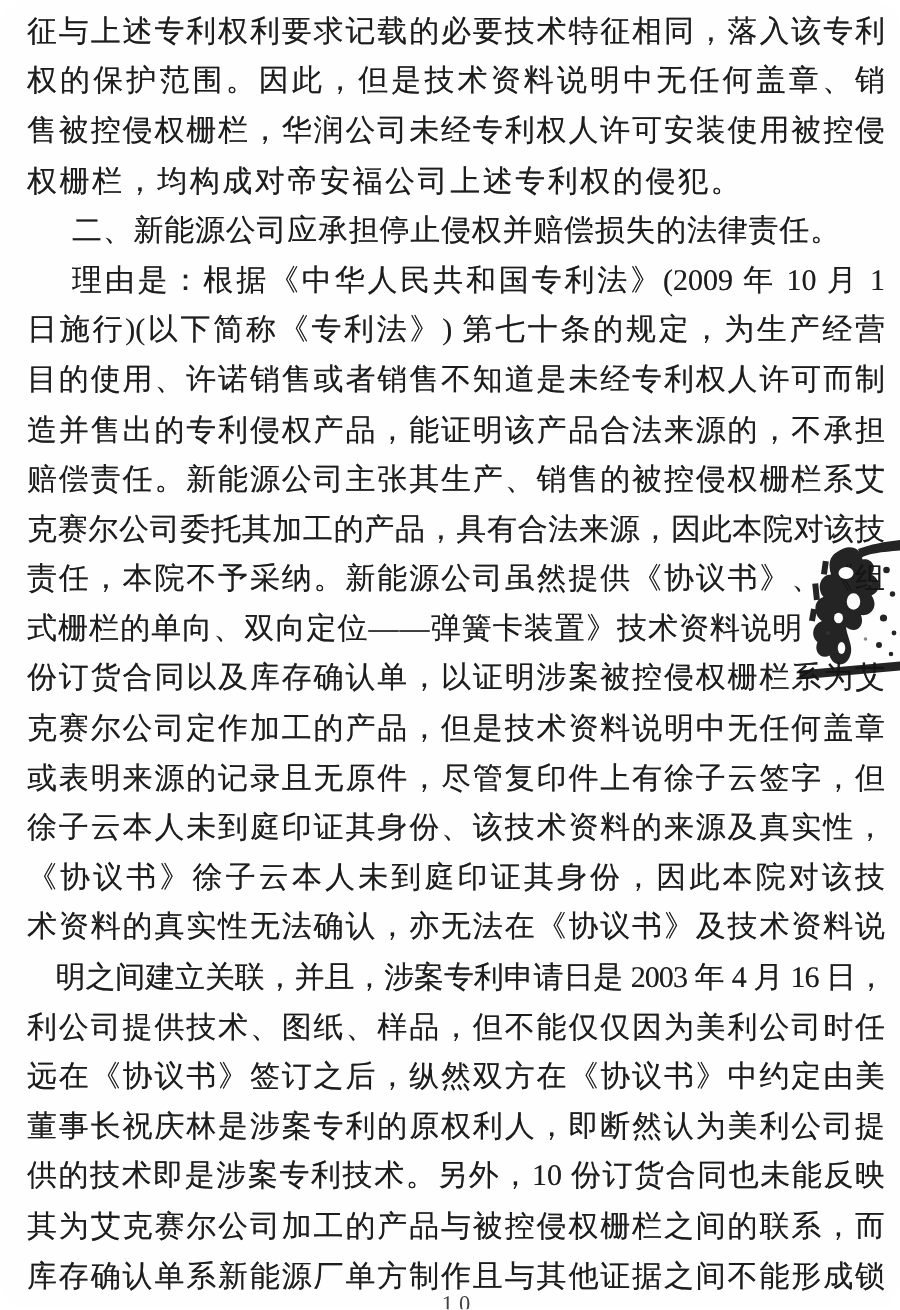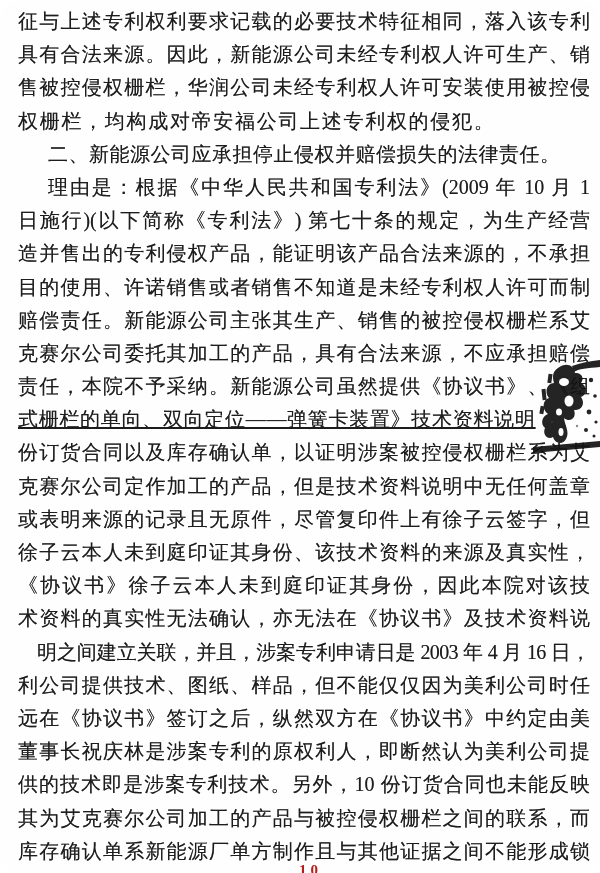--- a/index.html
+++ b/index.html
@@ -47,47 +47,46 @@
     height: 110px;
     pointer-events: none;
   }
   .page-number {
     position: absolute;
     left: 290px;
     top: 863px;
     width: 32px;
     height: 10px;
     overflow: hidden;
-    color: #b91c1c;
+    color: #404040;
     font-size: 15px;
     letter-spacing: 4px;
-    text-align: right;
+    text-align: center;
     line-height: 15px;
-    font-weight: bold;
   }
 </style>
 </head>
 <body>
 
 <div class="page">
 
   <div class="doc-text">
       <div class="line justify">征与上述专利权利要求记载的必要技术特征相同，落入该专利</div>
-      <div class="line justify">具有合法来源。因此，新能源公司未经专利权人许可生产、销</div>
+      <div class="line justify">权的保护范围。因此，但是技术资料说明中无任何盖章、销</div>
       <div class="line justify">售被控侵权栅栏，华润公司未经专利权人许可安装使用被控侵</div>
       <div class="line" style="letter-spacing: 1.7px;">权栅栏，均构成对帝安福公司上述专利权的侵犯。</div>
       <div class="line indent" style="letter-spacing: 0.5px;">二、新能源公司应承担停止侵权并赔偿损失的法律责任。</div>
       <div class="line justify indent">理由是：根据《中华人民共和国专利法》(2009 年 10 月 1</div>
       <div class="line justify">日施行)(以下简称《专利法》) 第七十条的规定，为生产经营</div>
+      <div class="line justify">目的使用、许诺销售或者销售不知道是未经专利权人许可而制</div>
       <div class="line justify">造并售出的专利侵权产品，能证明该产品合法来源的，不承担</div>
-      <div class="line justify">目的使用、许诺销售或者销售不知道是未经专利权人许可而制</div>
       <div class="line justify">赔偿责任。新能源公司主张其生产、销售的被控侵权栅栏系艾</div>
-      <div class="line justify">克赛尔公司委托其加工的产品，具有合法来源，不应承担赔偿</div>
+      <div class="line justify">克赛尔公司委托其加工的产品，具有合法来源，因此本院对该技</div>
       <div class="line justify">责任，本院不予采纳。新能源公司虽然提供《协议书》、《组</div>
-      <div class="line" style="letter-spacing: 0.7px; text-decoration: underline;">式栅栏的单向、双向定位——弹簧卡装置》技术资料说明</div>
+      <div class="line" style="letter-spacing: 0.7px;">式栅栏的单向、双向定位——弹簧卡装置》技术资料说明</div>
       <div class="line justify">份订货合同以及库存确认单，以证明涉案被控侵权栅栏系为艾</div>
       <div class="line justify">克赛尔公司定作加工的产品，但是技术资料说明中无任何盖章</div>
       <div class="line justify">或表明来源的记录且无原件，尽管复印件上有徐子云签字，但</div>
       <div class="line justify">徐子云本人未到庭印证其身份、该技术资料的来源及真实性，</div>
       <div class="line justify">《协议书》徐子云本人未到庭印证其身份，因此本院对该技</div>
       <div class="line justify">术资料的真实性无法确认，亦无法在《协议书》及技术资料说</div>
       <div class="line justify" style="letter-spacing: -0.6px; margin-left: 19px;">明之间建立关联，并且，涉案专利申请日是 2003 年 4 月 16 日，</div>
       <div class="line justify">利公司提供技术、图纸、样品，但不能仅仅因为美利公司时任</div>
       <div class="line justify">远在《协议书》签订之后，纵然双方在《协议书》中约定由美</div>
       <div class="line justify">董事长祝庆林是涉案专利的原权利人，即断然认为美利公司提</div>

